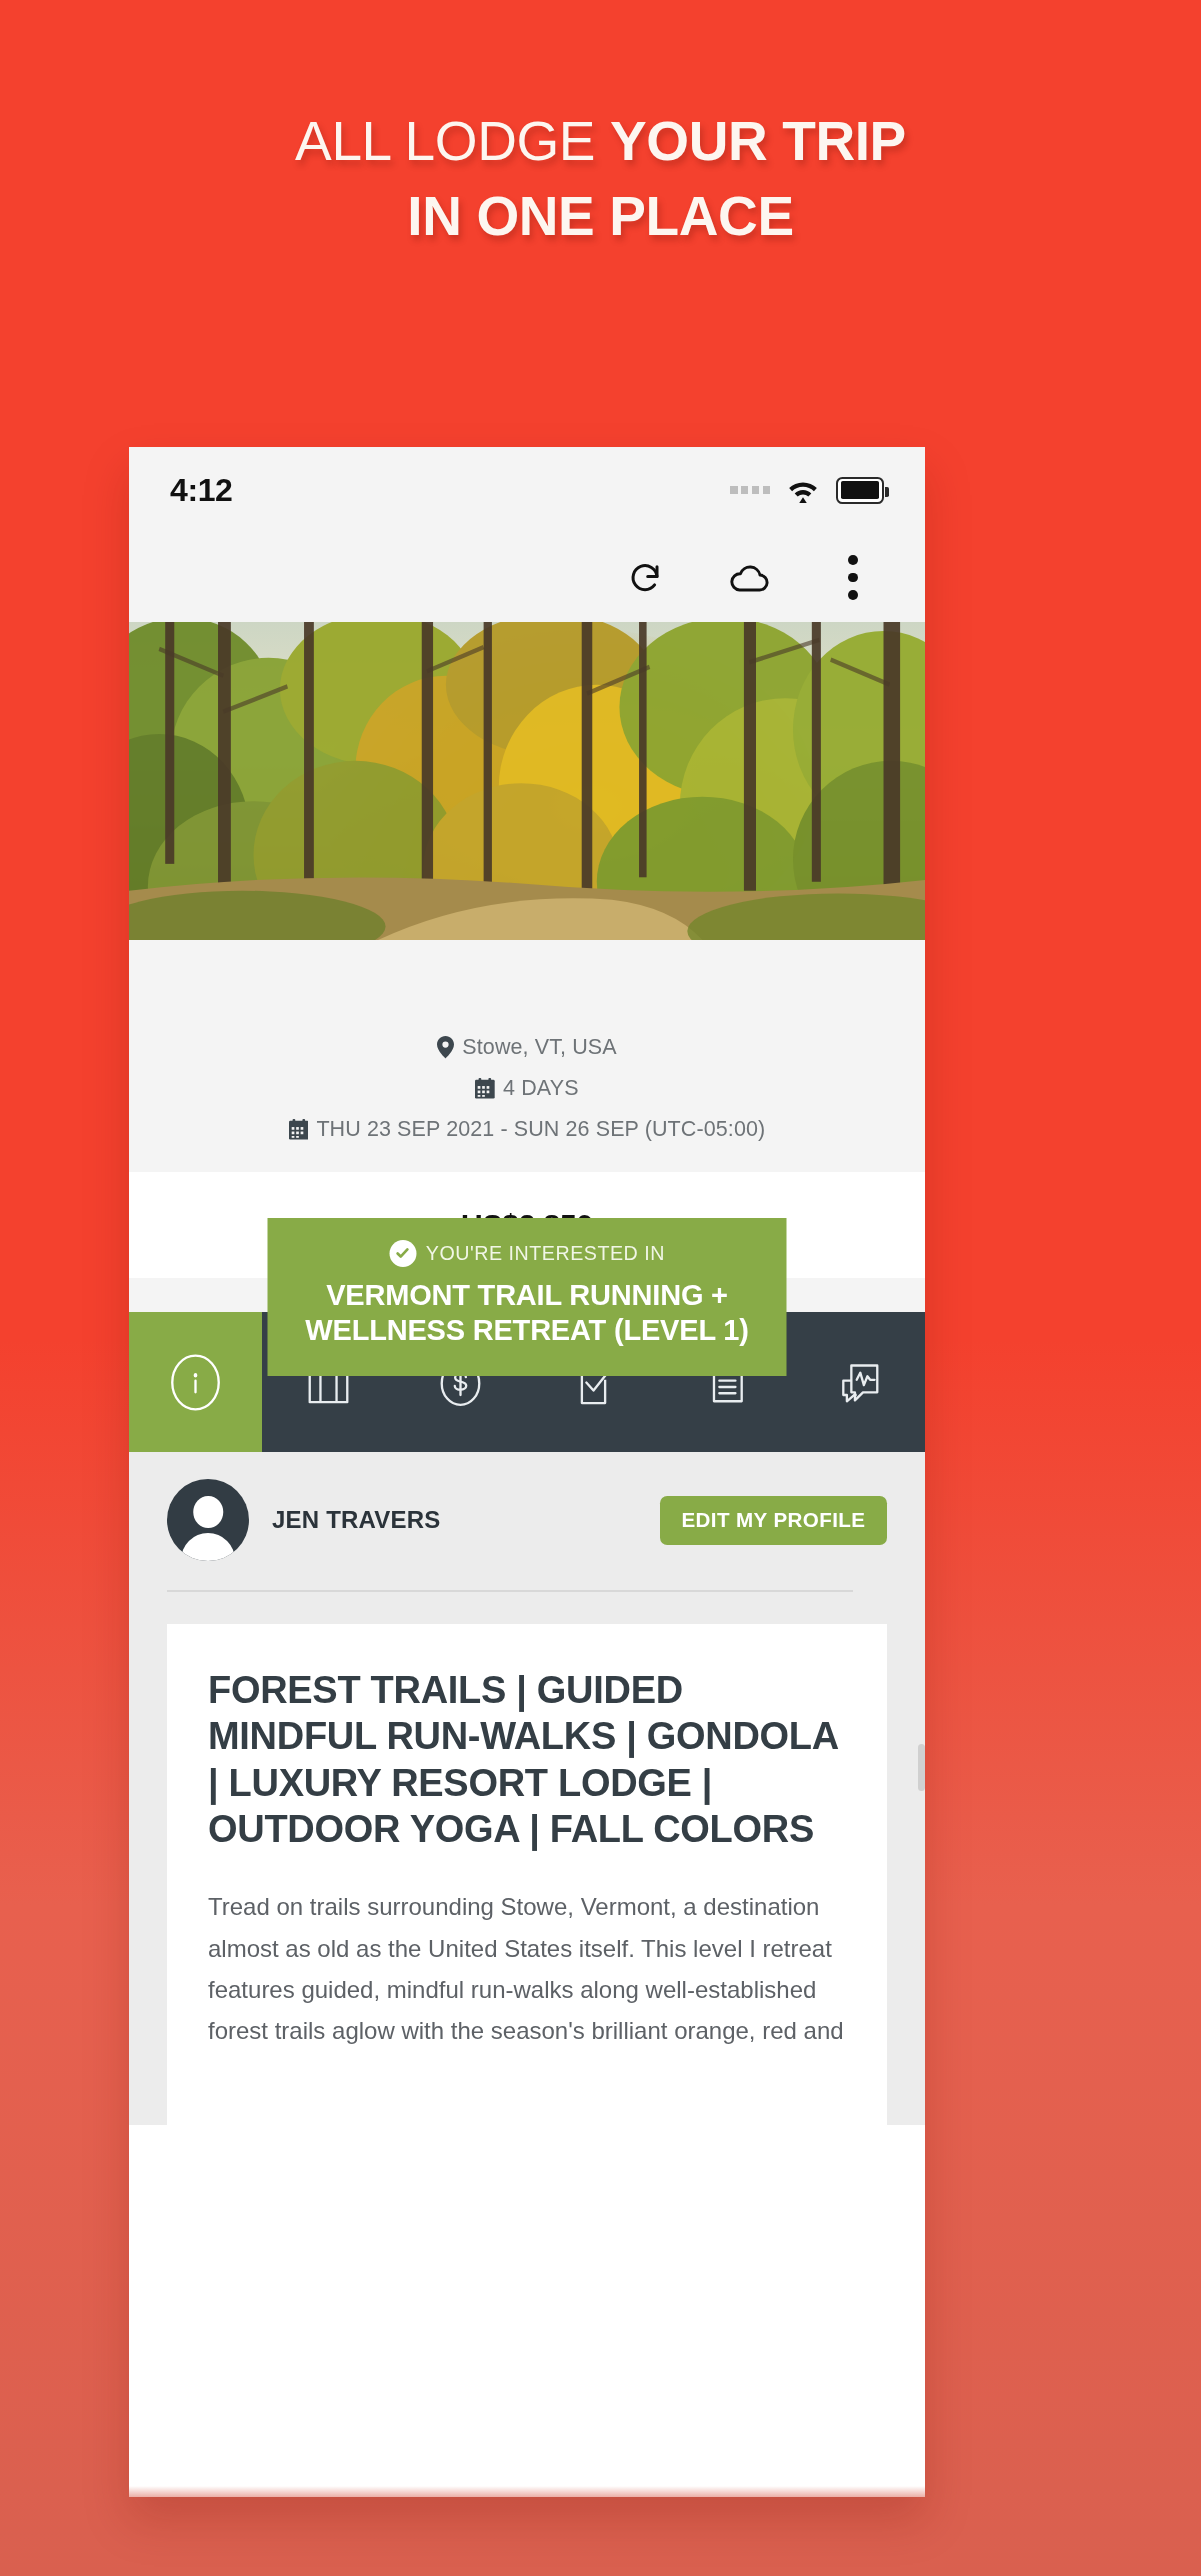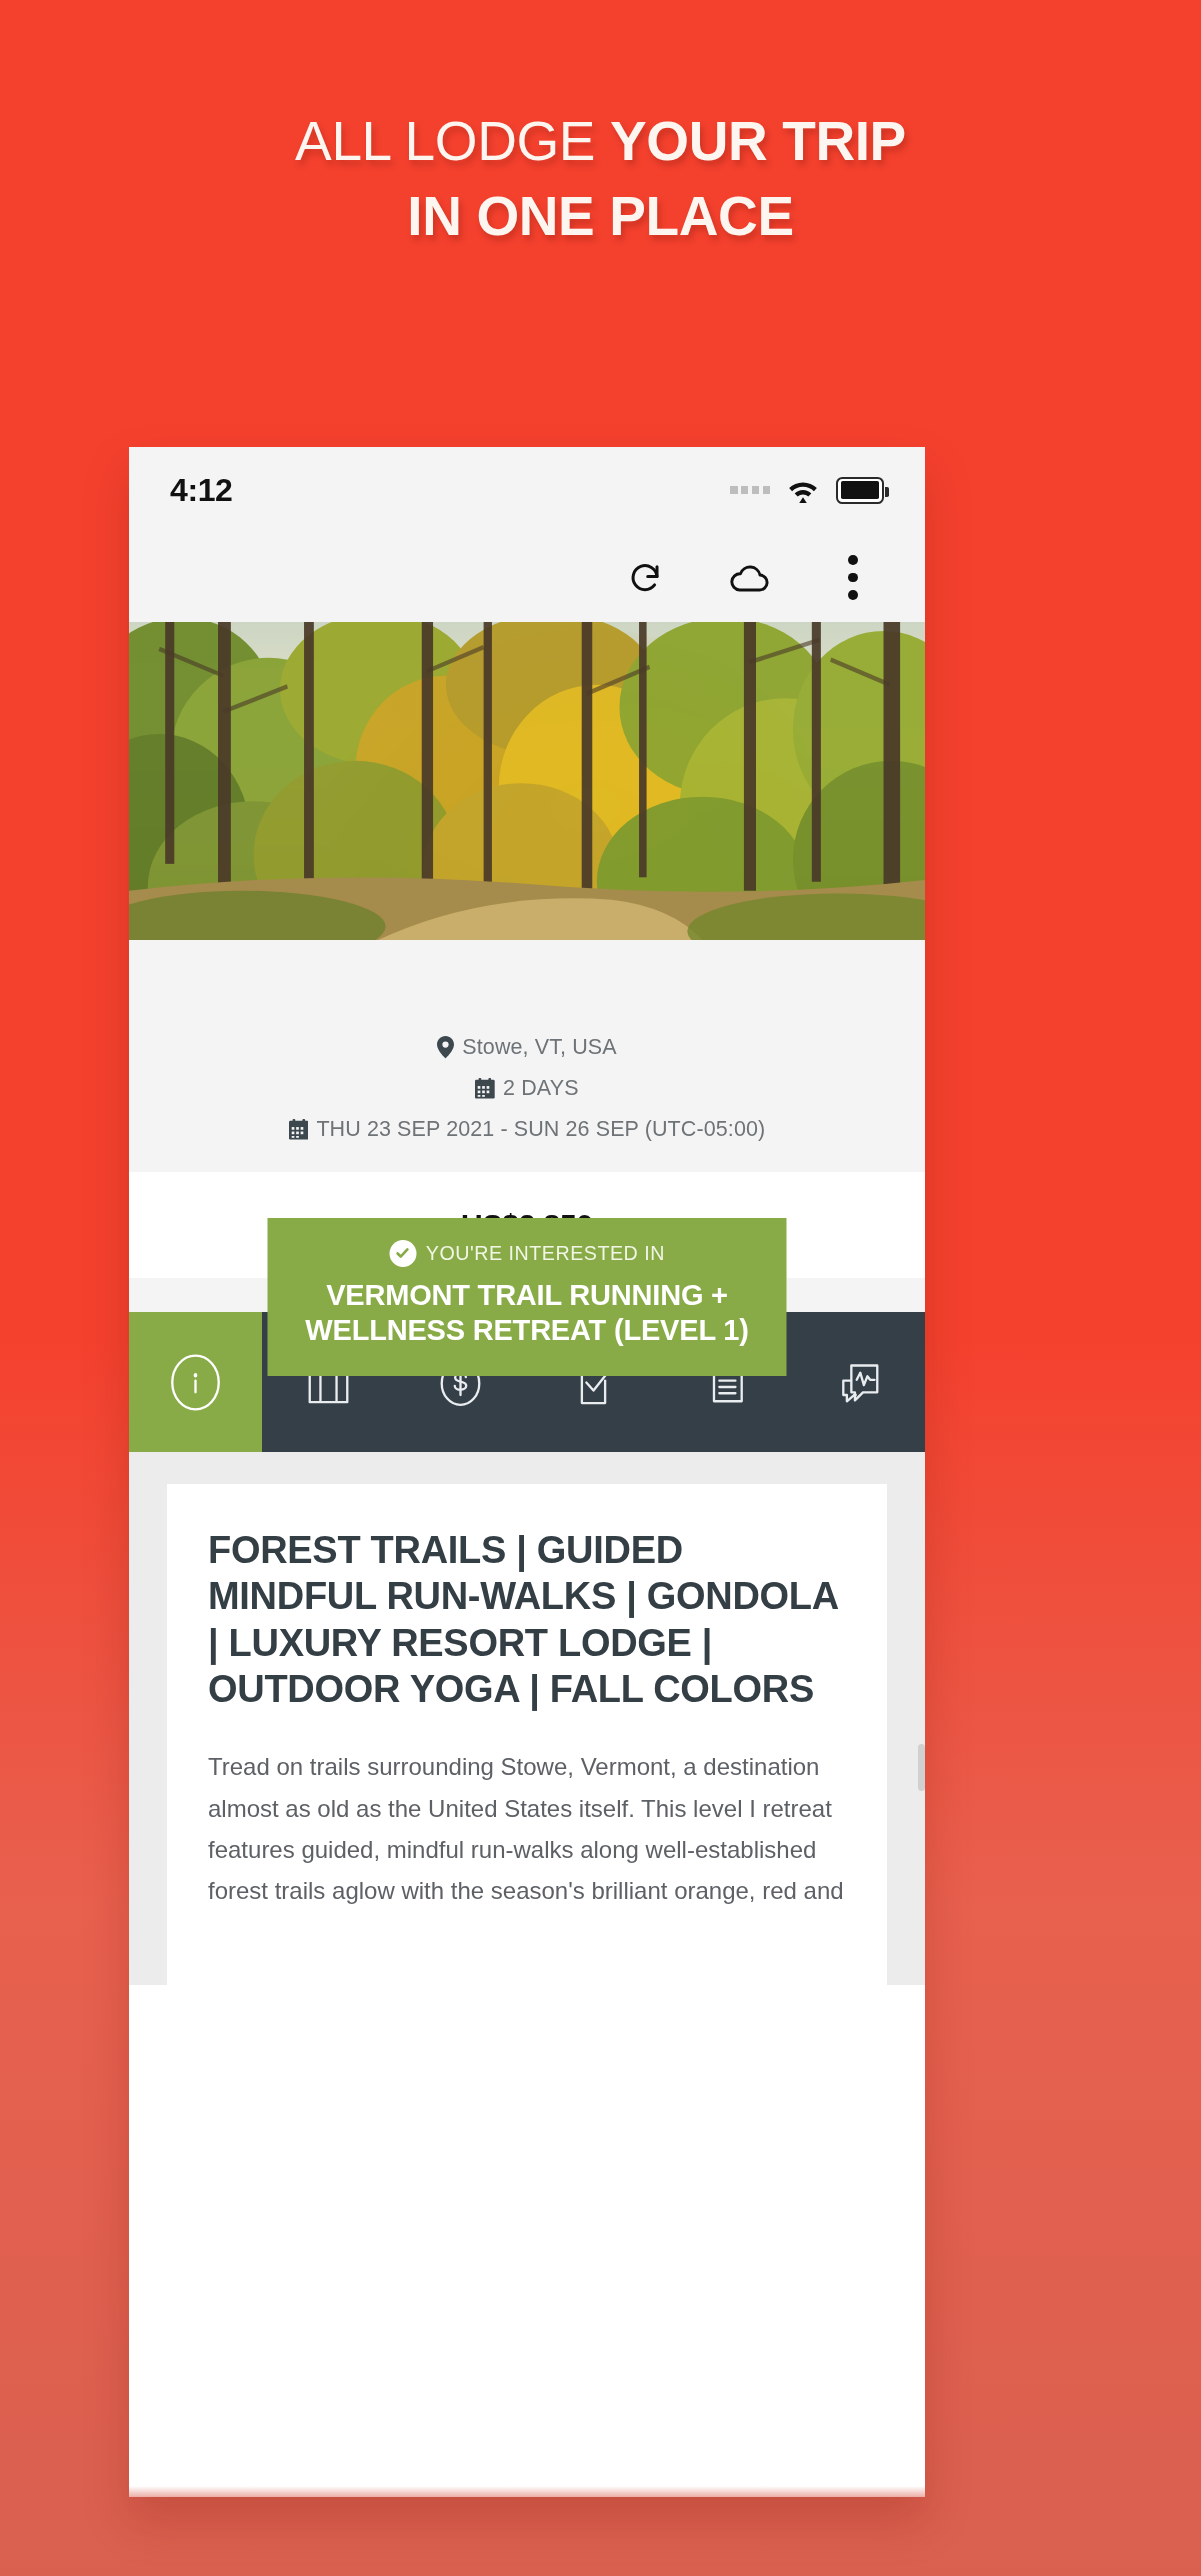--- a/index.html
+++ b/index.html
@@ -385,21 +385,21 @@
               <rect x="8" y="9" width="3" height="3"></rect>
               <rect x="13" y="9" width="3" height="3"></rect>
               <rect x="3" y="14" width="3" height="3"></rect>
               <rect x="8" y="14" width="3" height="3"></rect>
               <rect x="13" y="14" width="3" height="3"></rect>
               <rect x="3" y="19" width="3" height="2"></rect>
               <rect x="8" y="19" width="3" height="2"></rect>
             </g>
           </svg>
       </span>
-      <span>2 DAYS</span>
+      <span>4 DAYS</span>
     </div>
     <div class="metarow">
       <span class="mi">
         <svg width="19.7" height="20.6" viewBox="0 0 22 23" fill="#3d474e">
             <rect x="0" y="2" width="22" height="21" rx="1.5"></rect>
             <rect x="4" y="0" width="3" height="5" rx="1"></rect>
             <rect x="15" y="0" width="3" height="5" rx="1"></rect>
             <g fill="#f4f4f4">
               <rect x="3" y="9" width="3" height="3"></rect>
               <rect x="8" y="9" width="3" height="3"></rect>
@@ -458,20 +458,31 @@
     </div>
     <div class="tab">
       <svg width="59" height="59" viewBox="0 0 66 66" fill="none" stroke="#e9edf0" stroke-width="2.6" stroke-linejoin="round">
           <path d="M25 14h29v30H38l-9 9v-9h-4z"></path>
           <path d="M25 31h-9v16h4v7l8-7h3"></path>
           <path d="M31 30l4-8 4 14 4-10 3 4h5" stroke-linecap="round"></path>
         </svg>
     </div>
   </div>
 
+  <div class="profile">
+    <div class="profrow">
+      <div class="avatar">
+        <span class="head"></span>
+          <span class="body"></span>
+      </div>
+      <span class="username">JEN TRAVERS</span>
+      <button class="editbtn">EDIT MY PROFILE</button>
+    </div>
+    <div class="divider"></div>
+  </div>
 
   <div class="contentpad">
     <div class="card">
       <h1>FOREST TRAILS | GUIDED MINDFUL RUN-WALKS | GONDOLA | LUXURY RESORT LODGE | OUTDOOR YOGA | FALL COLORS</h1>
       <p>Tread on trails surrounding Stowe, Vermont, a destination almost as old as the United States itself. This level I retreat features guided, mindful run-walks along well-established forest trails aglow with the season's brilliant orange, red and</p>
     </div>
   </div>
 
   <div class="scrollbar"></div>
   <div class="fade"></div>

